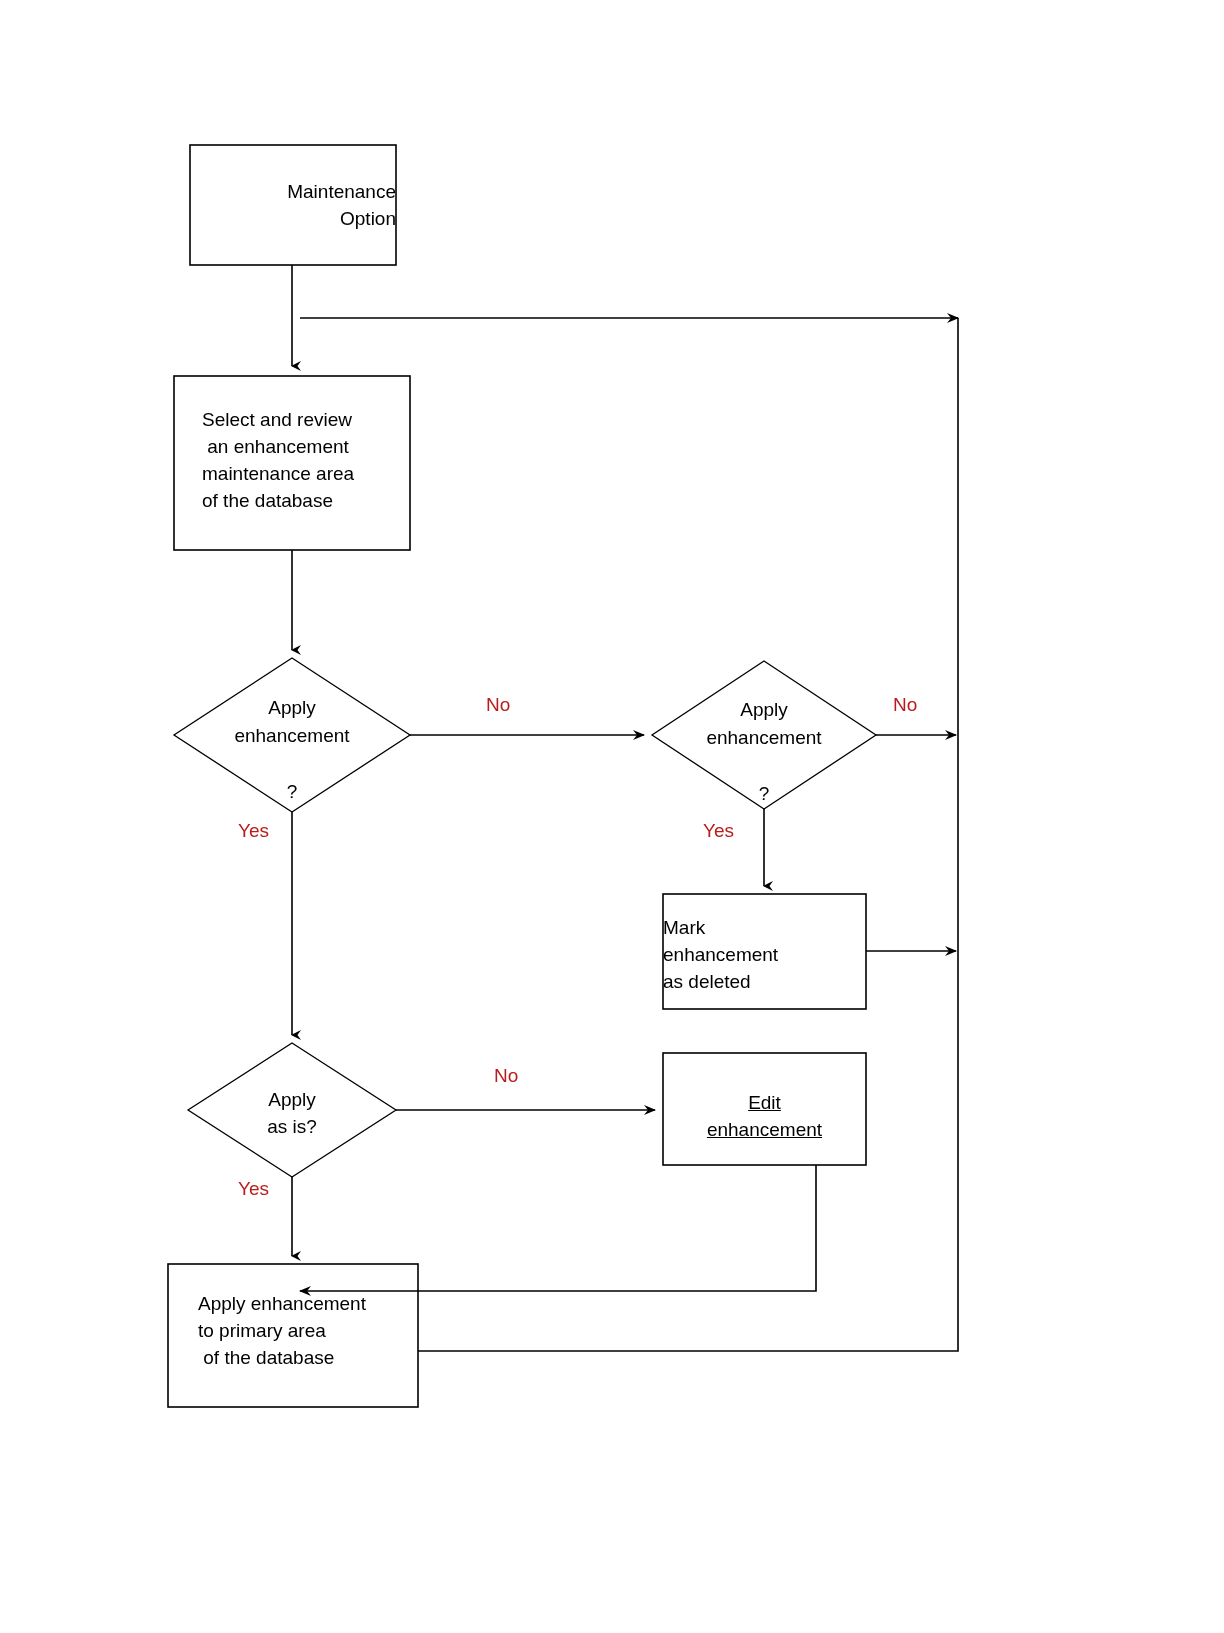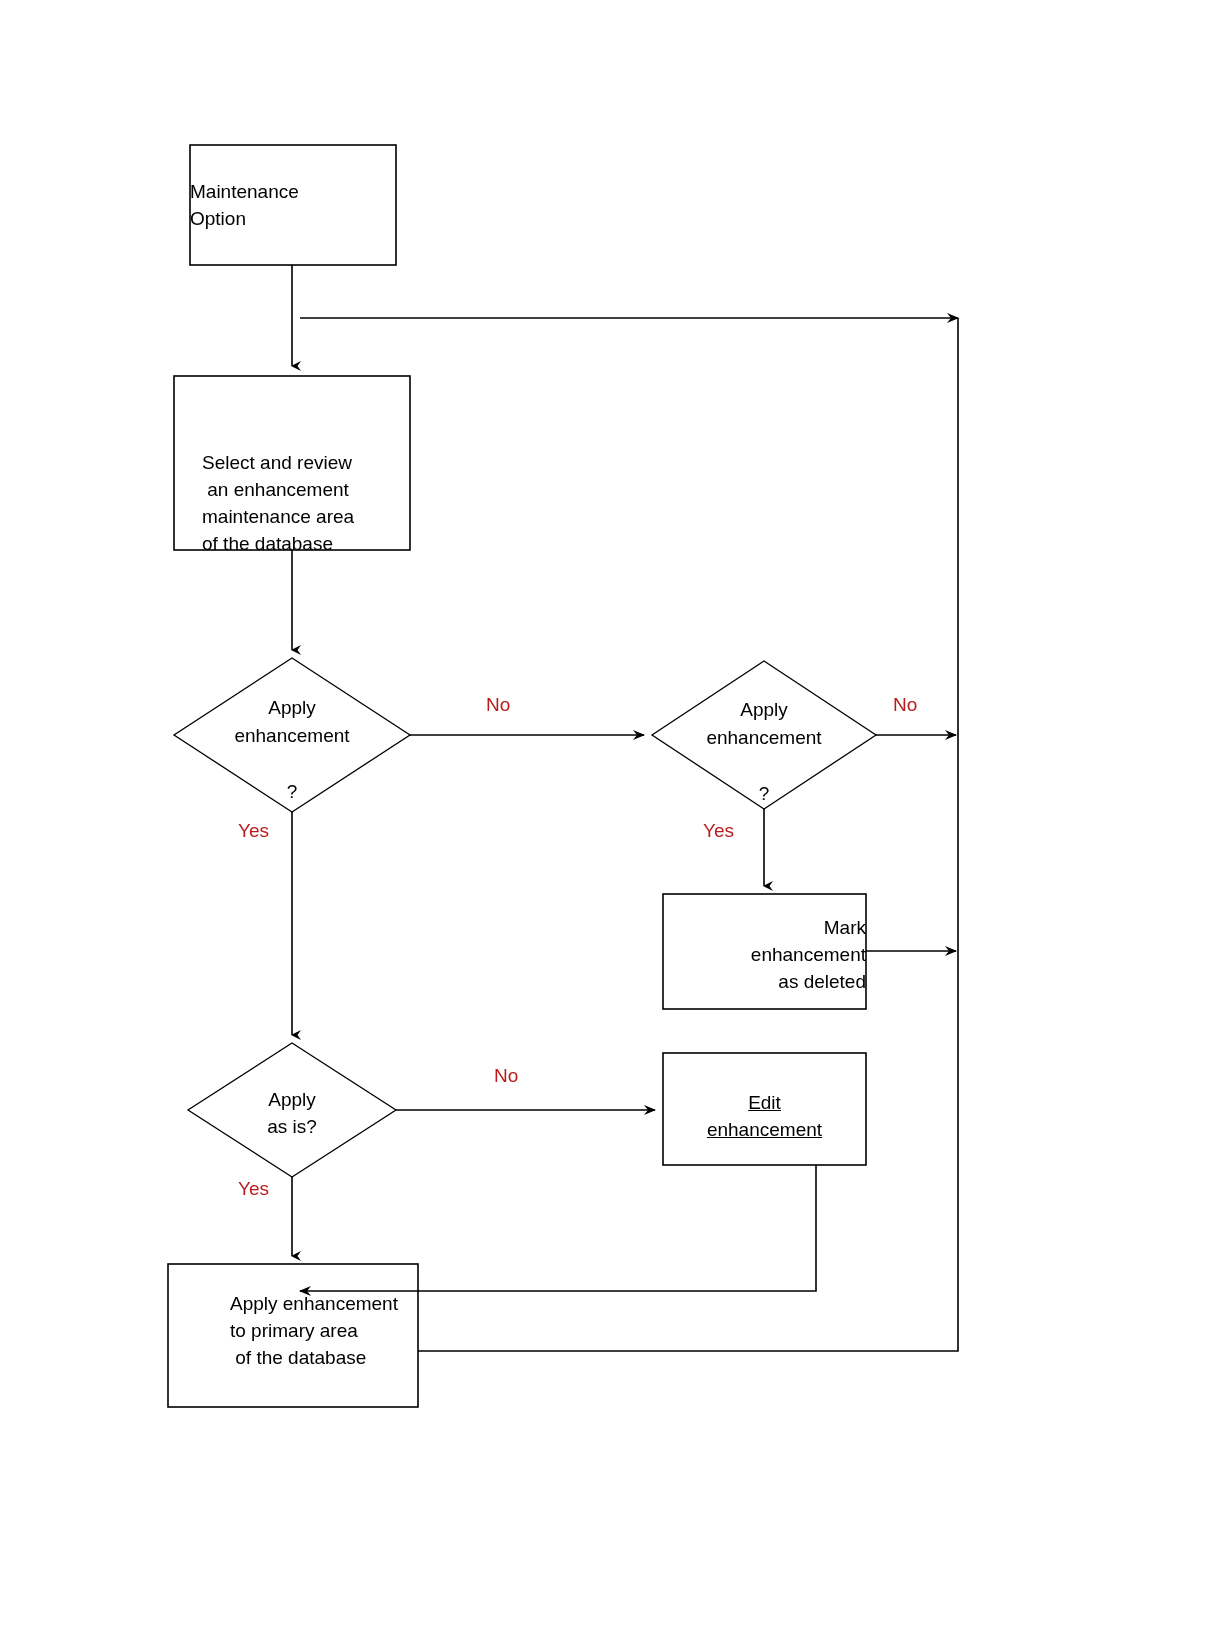--- a/index.html
+++ b/index.html
@@ -107,49 +107,49 @@
 
     <line class="conn" x1="396" y1="1110" x2="655" y2="1110" marker-end="url(#arrowright)"></line>
 
     <path class="conn" d="M 816 1165 L 816 1291 L 300 1291" marker-end="url(#arrowleft)" transform="rotate(0)"></path>
 
     <line class="conn" x1="292" y1="1177" x2="292" y2="1256" marker-end="url(#arrowdown)"></line>
 
     <path class="conn" d="M 418 1351 L 958 1351 L 958 318"></path>
   </svg>
 
-  <div class="node-label" style="left:190px; top:178px; width:206px; text-align:left;">Maintenance
+  <div class="node-label" style="left:190px; top:178px; width:206px; text-align:right;">Maintenance
 Option</div>
 
-  <div class="node-label" style="left:202px; top:406px; width:220px; text-align:left;margin-top:43px;">Select and review
+  <div class="node-label" style="left:202px; top:406px; width:220px; text-align:left;">Select and review
  an enhancement
 maintenance area
 of the database</div>
 
   <div class="node-label" style="left:172px; top:694px; width:240px; text-align:center; line-height:28px;">Apply
 enhancement
 
 ?</div>
 
   <div class="node-label" style="left:644px; top:696px; width:240px; text-align:center; line-height:28px;">Apply
 enhancement
 
 ?</div>
 
-  <div class="node-label" style="left:663px; top:914px; width:203px; text-align:right;">Mark
+  <div class="node-label" style="left:663px; top:914px; width:203px; text-align:left;">Mark
 enhancement
 as deleted</div>
 
   <div class="node-label" style="left:192px; top:1086px; width:200px; text-align:center;">Apply
 as is?</div>
 
   <div class="node-label" style="left:663px; top:1089px; width:203px; text-align:center;text-decoration:underline;">Edit
 enhancement</div>
 
-  <div class="node-label" style="left:198px; top:1290px; width:230px; text-align:left;margin-left:32px;">Apply enhancement
+  <div class="node-label" style="left:198px; top:1290px; width:230px; text-align:left;">Apply enhancement
 to primary area
  of the database</div>
 
   <div class="edge-label" style="left:486px; top:694px;">No</div>
 
   <div class="edge-label" style="left:238px; top:820px;">Yes</div>
 
   <div class="edge-label" style="left:893px; top:694px;">No</div>
 
   <div class="edge-label" style="left:703px; top:820px;">Yes</div>

